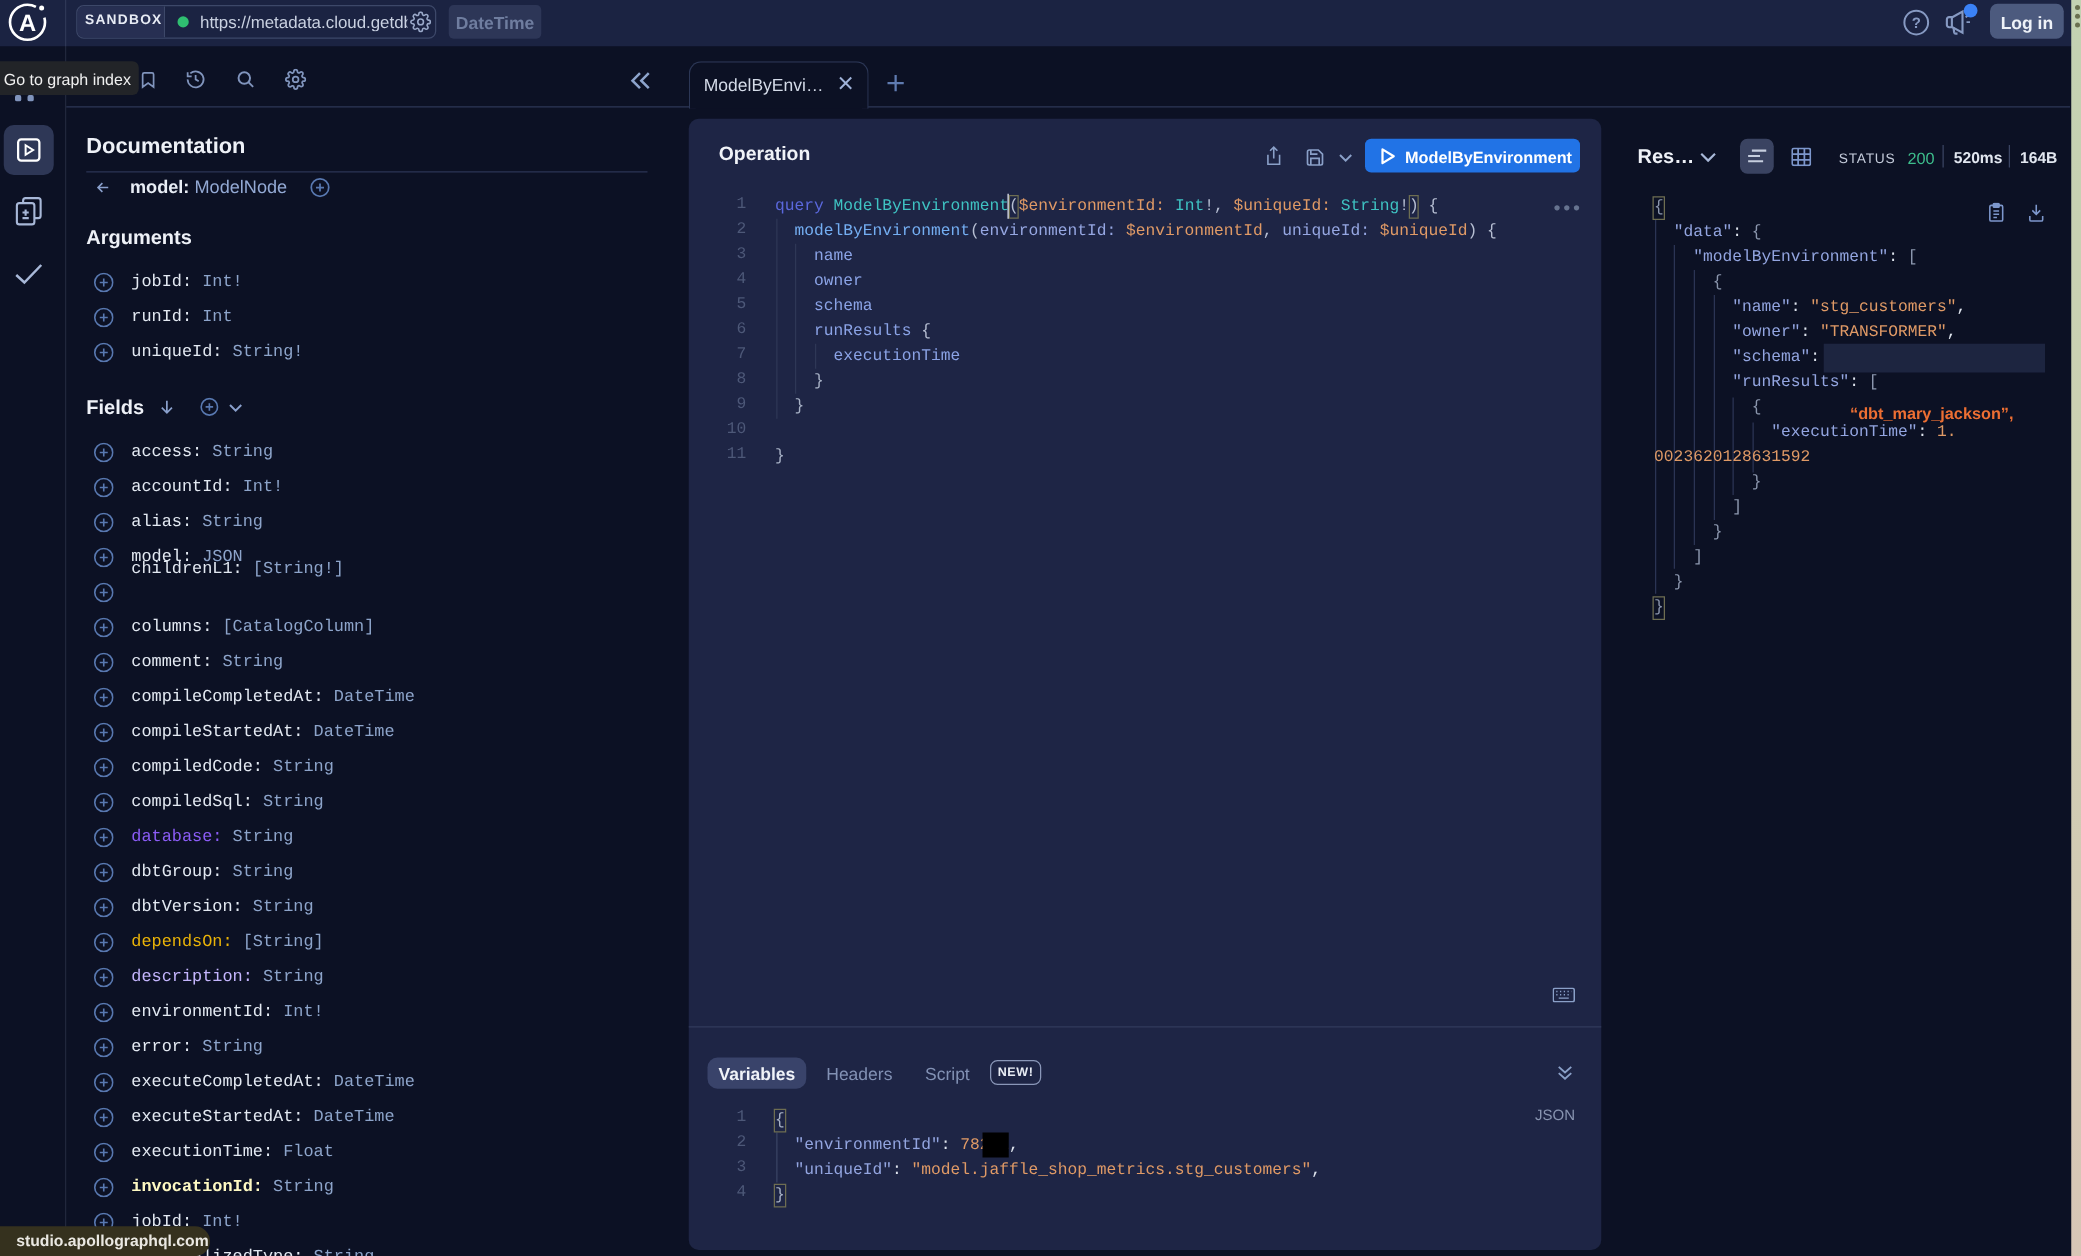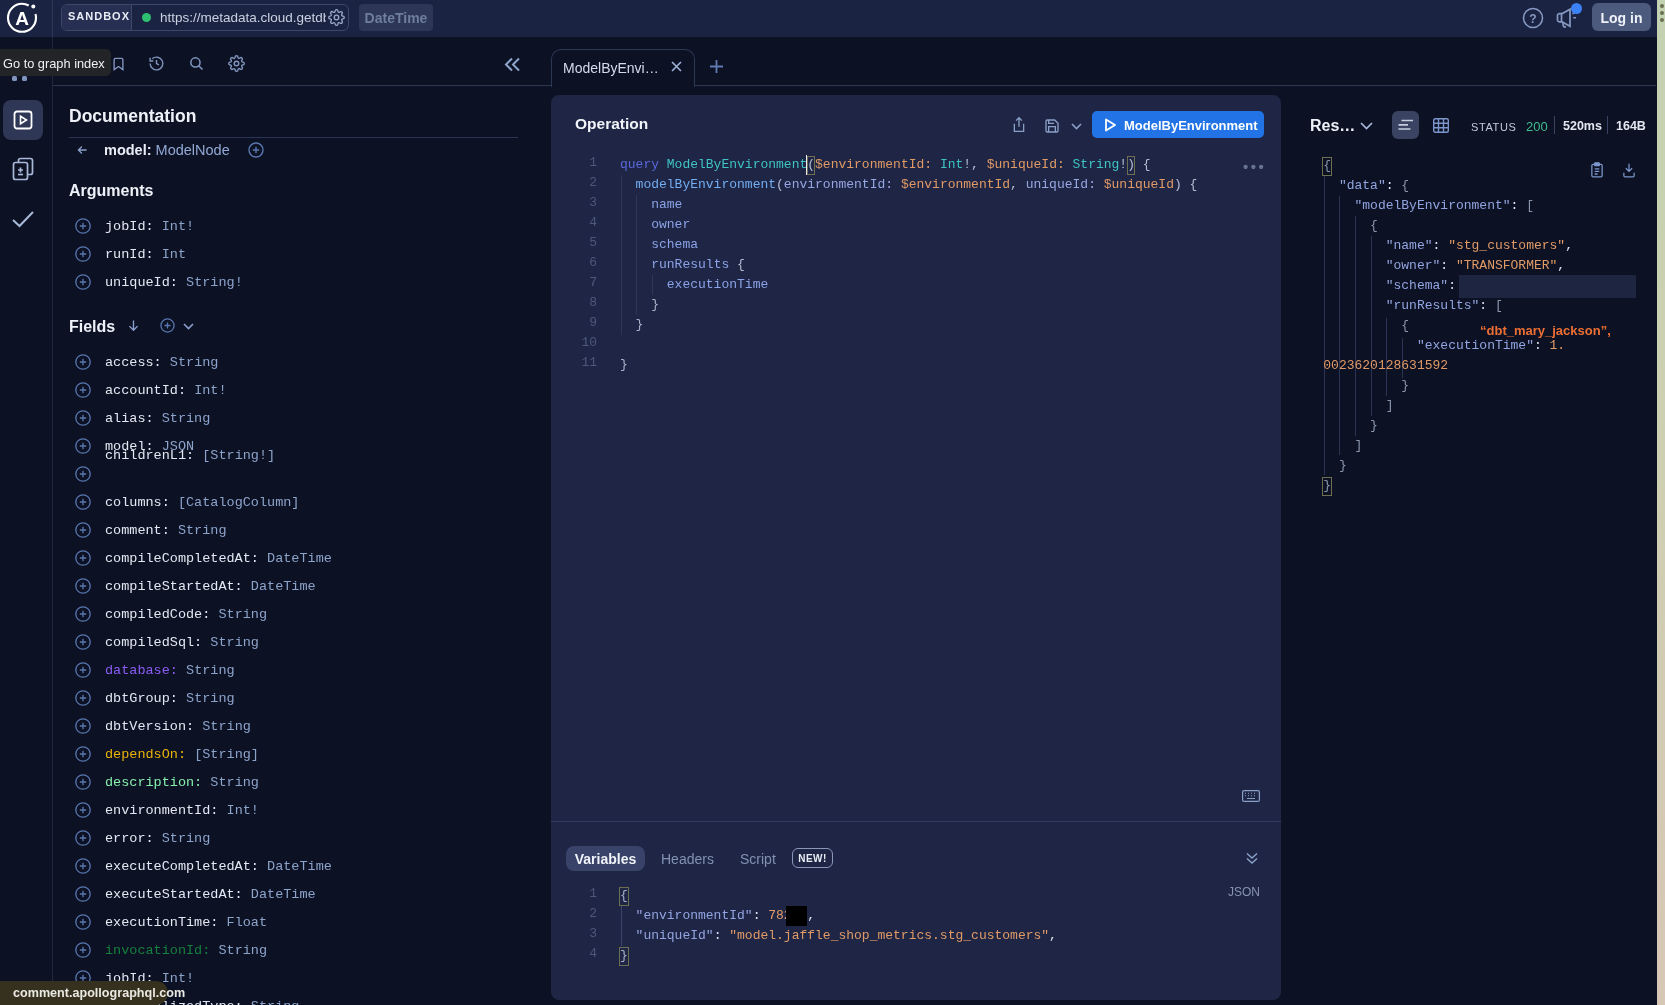--- a/index.html
+++ b/index.html
@@ -226,21 +226,21 @@
 <div class="row mono" style="left:105px;top:719px;font-size:13.5px;"><span style="color:#e3e9f2;">dbtVersion:</span> <span style="color:#8da4ca;">String</span></div>
 <svg class="abs" style="left:75px;top:746px;" width="16" height="16" viewBox="0 0 16 16" fill="none" stroke="#5878b0" stroke-width="1.3">
     <circle cx="8" cy="8" r="7.2"></circle>
     <path d="M8 4.8v6.4 M4.8 8h6.4"></path>
   </svg>
 <div class="row mono" style="left:105px;top:747px;font-size:13.5px;"><span style="color:#eab308;">dependsOn:</span> <span style="color:#8da4ca;">[String]</span></div>
 <svg class="abs" style="left:75px;top:774px;" width="16" height="16" viewBox="0 0 16 16" fill="none" stroke="#5878b0" stroke-width="1.3">
     <circle cx="8" cy="8" r="7.2"></circle>
     <path d="M8 4.8v6.4 M4.8 8h6.4"></path>
   </svg>
-<div class="row mono" style="left:105px;top:775px;font-size:13.5px;"><span style="color:#86efac;margin-top:24px;">description:</span> <span style="color:#8da4ca;">String</span></div>
+<div class="row mono" style="left:105px;top:775px;font-size:13.5px;"><span style="color:#c4b5fd;margin-top:24px;">description:</span> <span style="color:#8da4ca;">String</span></div>
 <svg class="abs" style="left:75px;top:802px;" width="16" height="16" viewBox="0 0 16 16" fill="none" stroke="#5878b0" stroke-width="1.3">
     <circle cx="8" cy="8" r="7.2"></circle>
     <path d="M8 4.8v6.4 M4.8 8h6.4"></path>
   </svg>
 <div class="row mono" style="left:105px;top:803px;font-size:13.5px;"><span style="color:#e3e9f2;">environmentId:</span> <span style="color:#8da4ca;">Int!</span></div>
 <svg class="abs" style="left:75px;top:830px;" width="16" height="16" viewBox="0 0 16 16" fill="none" stroke="#5878b0" stroke-width="1.3">
     <circle cx="8" cy="8" r="7.2"></circle>
     <path d="M8 4.8v6.4 M4.8 8h6.4"></path>
   </svg>
 <div class="row mono" style="left:105px;top:831px;font-size:13.5px;"><span style="color:#e3e9f2;">error:</span> <span style="color:#8da4ca;">String</span></div>
@@ -256,21 +256,21 @@
 <div class="row mono" style="left:105px;top:887px;font-size:13.5px;"><span style="color:#e3e9f2;">executeStartedAt:</span> <span style="color:#8da4ca;">DateTime</span></div>
 <svg class="abs" style="left:75px;top:914px;" width="16" height="16" viewBox="0 0 16 16" fill="none" stroke="#5878b0" stroke-width="1.3">
     <circle cx="8" cy="8" r="7.2"></circle>
     <path d="M8 4.8v6.4 M4.8 8h6.4"></path>
   </svg>
 <div class="row mono" style="left:105px;top:915px;font-size:13.5px;"><span style="color:#e3e9f2;">executionTime:</span> <span style="color:#8da4ca;">Float</span></div>
 <svg class="abs" style="left:75px;top:942px;" width="16" height="16" viewBox="0 0 16 16" fill="none" stroke="#5878b0" stroke-width="1.3">
     <circle cx="8" cy="8" r="7.2"></circle>
     <path d="M8 4.8v6.4 M4.8 8h6.4"></path>
   </svg>
-<div class="row mono" style="left:105px;top:943px;font-size:13.5px;"><span style="color:#15803d;">invocationId:</span> <span style="color:#8da4ca;">String</span></div>
+<div class="row mono" style="left:105px;top:943px;font-size:13.5px;"><span style="color:#fef9c3;font-weight:bold;">invocationId:</span> <span style="color:#8da4ca;">String</span></div>
 <svg class="abs" style="left:75px;top:970px;" width="16" height="16" viewBox="0 0 16 16" fill="none" stroke="#5878b0" stroke-width="1.3">
     <circle cx="8" cy="8" r="7.2"></circle>
     <path d="M8 4.8v6.4 M4.8 8h6.4"></path>
   </svg>
 <div class="row mono" style="left:105px;top:971px;font-size:13.5px;"><span style="color:#e3e9f2;">jobId:</span> <span style="color:#8da4ca;">Int!</span></div>
 <svg class="abs" style="left:75px;top:998px;" width="16" height="16" viewBox="0 0 16 16" fill="none" stroke="#5878b0" stroke-width="1.3">
     <circle cx="8" cy="8" r="7.2"></circle>
     <path d="M8 4.8v6.4 M4.8 8h6.4"></path>
   </svg>
 <div class="row mono" style="left:105px;top:999px;font-size:13.5px;"><span style="color:#e3e9f2;">materializedType:</span> <span style="color:#8da4ca;">String</span></div>
@@ -399,17 +399,17 @@
 <div class="row mono" style="left:1323.3px;top:356px;font-size:13px;line-height:20px;"><span style="color:#e09a66;">0023620128631592</span></div>
 <div class="row mono" style="left:1323.3px;top:376px;font-size:13px;line-height:20px;">          <span style="color:#8b96ad;">}</span></div>
 <div class="row mono" style="left:1323.3px;top:396px;font-size:13px;line-height:20px;">        <span style="color:#8b96ad;">]</span></div>
 <div class="row mono" style="left:1323.3px;top:416px;font-size:13px;line-height:20px;">      <span style="color:#8b96ad;">}</span></div>
 <div class="row mono" style="left:1323.3px;top:436px;font-size:13px;line-height:20px;">    <span style="color:#8b96ad;">]</span></div>
 <div class="row mono" style="left:1323.3px;top:456px;font-size:13px;line-height:20px;">  <span style="color:#8b96ad;">}</span></div>
 <div class="row mono" style="left:1323.3px;top:476px;font-size:13px;line-height:20px;"><span style="color:#8b96ad;">}</span></div>
 <div class="abs" style="left:1459px;top:274.5px;width:177px;height:23px;background:#1d2540;"></div>
 <div class="abs" style="left:1480px;top:279px;font-size:13px;font-weight:bold;color:#ed6f33;font-family:'Liberation Sans';margin-top:44px;">“dbt_mary_jackson”,</div>
 <div class="abs" style="left:0;top:981px;width:168px;height:24px;background:#35311e;border-radius:0 12px 12px 0;"></div>
-<div class="abs" style="left:13px;top:986px;font-size:12.6px;font-weight:bold;color:#eae8e2;">comment.apollographql.com</div>
+<div class="abs" style="left:13px;top:986px;font-size:12.6px;font-weight:bold;color:#eae8e2;">studio.apollographql.com</div>
 <div class="abs" style="left:1657px;top:0;width:8px;height:1005px;background:linear-gradient(#c3d2b2,#cdd0b2 40%,#d8c6b6);"></div>
 <div class="abs" style="left:1659.5px;top:3.5px;width:4px;height:4px;border-radius:2px;background:#6a7050;"></div>
 <div class="abs" style="left:1659.5px;top:10.5px;width:4px;height:4px;border-radius:2px;background:#6a7050;"></div>
 <div class="abs" style="left:1659.5px;top:17.5px;width:4px;height:4px;border-radius:2px;background:#6a7050;"></div>
 
 </body></html>

